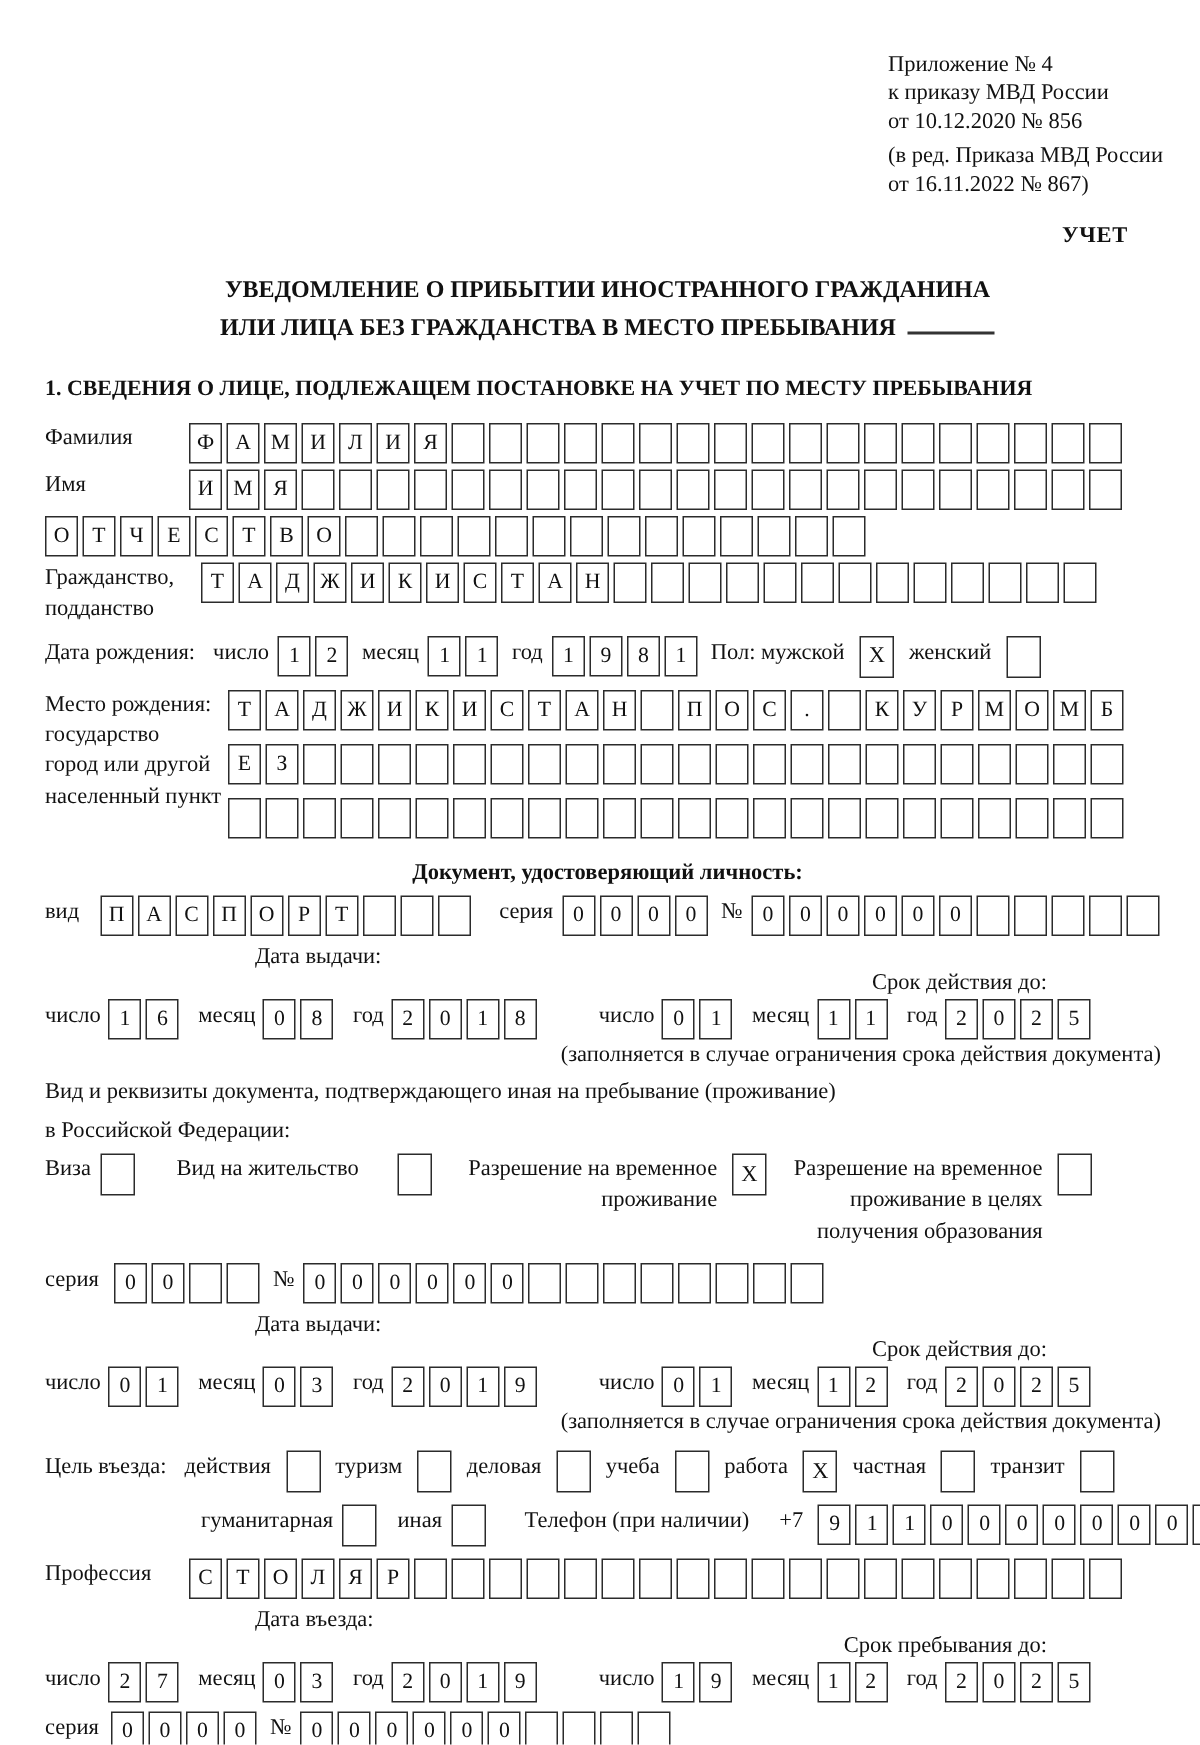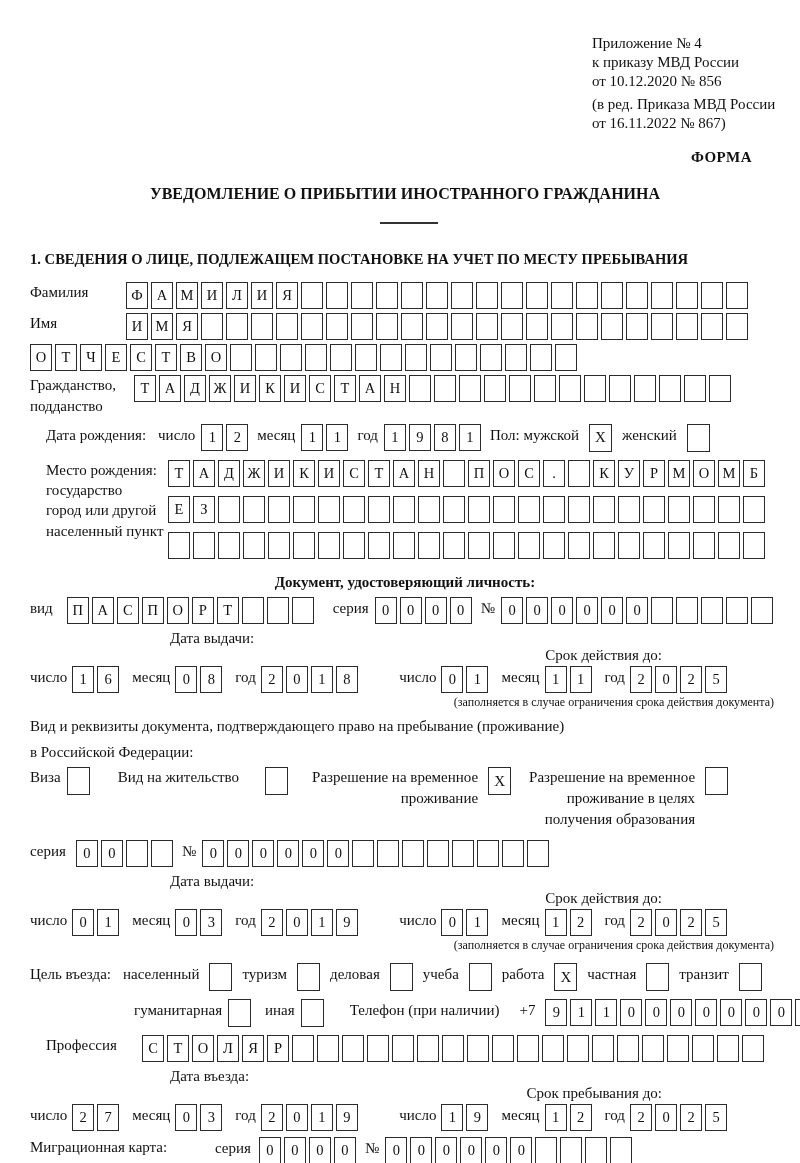--- a/index.html
+++ b/index.html
@@ -42,65 +42,65 @@
   .stack3 > .cells { margin-bottom: 9px; display: flex; }
 
   .inline-lbl { margin: 3px 6px 0 6px; white-space: nowrap; }
   .inline-lbl.first { margin-left: 0; }
 
   .center-heading { text-align: center; font-weight: bold; margin: 6px 0 6px 0; }
 
   
   .date-headers { display: flex; margin: 6px 0 2px 0; flex-direction: column; }
   .dh-left { margin-left: 140px; }
-  .dh-right { margin-left: auto; margin-right: 118px; }
+  .dh-right { margin-left: auto; margin-right: 82px; }
   .date-row { display: flex; align-items: flex-start; margin-bottom: 2px; }
   .date-row .grp { display: flex; align-items: flex-start; }
   .date-row .grp.right { margin-left: auto; margin-right: 40px; }
   .dlabel { margin: 3px 5px 0 0; white-space: nowrap; }
   .dlabel + .cells { margin-right: 10px; }
-  .note { text-align: right; font-size: 12px; margin: 1px 6px 6px 0; }
+  .note { text-align: right; font-size: 15px; margin: 1px 6px 6px 0; }
 
   .plain-line { margin: 4px 0; line-height: 1.45; }
 
   
   .stay-opts { display: flex; align-items: flex-start; margin: 4px 0 10px 0; }
   .stay-opts .opt { display: flex; align-items: flex-start; }
   .stay-opts .opt .txt { text-align: right; line-height: 1.4; }
   .stay-opts .cbox { margin: 0 0 0 10px; }
 
   .purpose-row { flex-wrap: nowrap; align-items: flex-start; margin-top: 10px; }
   .purpose-row .cbox, .birth-row .cbox { margin: 0 4px; }
   .purpose2 { margin-left: 104px; margin-top: 8px; align-items: flex-start; }
   .phone-cells { margin-left: 6px; }
   .prefix { margin: 3px 4px 0 14px; }
 
   .mig-row { margin-top: 6px; }
   .mig-row .lbl-mig { width: 185px; }
-  .mt8 { margin-top: 8px; margin-left: 16px; }
+  .mt8 { margin-top: 8px; }
 </style>
 </head>
 <body>
 
 <div class="page">
 
   <div class="doc-ref">
     <div>Приложение № 4</div>
     <div>к приказу МВД России</div>
     <div>от 10.12.2020 № 856</div>
     <div class="gap"></div>
     <div>(в ред. Приказа МВД России</div>
     <div>от 16.11.2022 № 867)</div>
   </div>
 
-  <div class="forma">ФОРМА</div>
+  <div class="forma">УЧЕТ</div>
 
   <div class="title">
     <div>УВЕДОМЛЕНИЕ О ПРИБЫТИИ ИНОСТРАННОГО ГРАЖДАНИНА</div>
-    <div><span class="blank"></span></div>
+    <div><span>ИЛИ ЛИЦА БЕЗ ГРАЖДАНСТВА В МЕСТО ПРЕБЫВАНИЯ</span><span class="blank"></span></div>
   </div>
 
   <div class="sec-heading">1. СВЕДЕНИЯ О ЛИЦЕ, ПОДЛЕЖАЩЕМ ПОСТАНОВКЕ НА УЧЕТ ПО МЕСТУ ПРЕБЫВАНИЯ</div>
 
   <div class="row">
     <div class="lblcol w96">Фамилия</div>
     <div class="cells">
         <span class="cell">Ф</span>
         <span class="cell">А</span>
         <span class="cell">М</span>
@@ -412,21 +412,21 @@
         <span class="cells">
           <span class="cell">2</span>
           <span class="cell">0</span>
           <span class="cell">2</span>
           <span class="cell">5</span>
         </span>
     </div>
   </div>
   <div class="note">(заполняется в случае ограничения срока действия документа)</div>
 
-  <div class="plain-line">Вид и реквизиты документа, подтверждающего право на пребывание (проживание)</div>
+  <div class="plain-line">Вид и реквизиты документа, подтверждающего иная на пребывание (проживание)</div>
   <div class="plain-line">в Российской Федерации:</div>
 
   <div class="stay-opts">
     <div class="opt">
       <span class="txt">Виза</span>
       <span class="cbox" style="margin-left:6px"></span>
     </div>
     <div class="opt" style="margin-left:28px">
       <span class="txt">Вид на жительство</span>
       <span class="cbox" style="margin-left:26px"></span>
@@ -516,21 +516,21 @@
           <span class="cell">0</span>
           <span class="cell">2</span>
           <span class="cell">5</span>
         </span>
     </div>
   </div>
   <div class="note">(заполняется в случае ограничения срока действия документа)</div>
 
   <div class="row purpose-row">
     <span class="inline-lbl first">Цель въезда:</span>
-    <span class="inline-lbl">населенный</span>
+    <span class="inline-lbl">действия</span>
     <span class="cbox"></span>
     <span class="inline-lbl">туризм</span>
     <span class="cbox"></span>
     <span class="inline-lbl">деловая</span>
     <span class="cbox"></span>
     <span class="inline-lbl">учеба</span>
     <span class="cbox"></span>
     <span class="inline-lbl">работа</span>
     <span class="cbox">X</span>
     <span class="inline-lbl">частная</span>
@@ -631,21 +631,20 @@
         <span class="cells">
           <span class="cell">2</span>
           <span class="cell">0</span>
           <span class="cell">2</span>
           <span class="cell">5</span>
         </span>
     </div>
   </div>
 
   <div class="row mig-row">
-    <span class="lblcol lbl-mig">Миграционная карта:</span>
     <span class="inline-lbl first" style="margin-right:8px">серия</span>
     <span class="cells">
         <span class="cell">0</span>
         <span class="cell">0</span>
         <span class="cell">0</span>
         <span class="cell">0</span>
       </span>
     <span class="inline-lbl">№</span>
     <span class="cells">
         <span class="cell">0</span>

